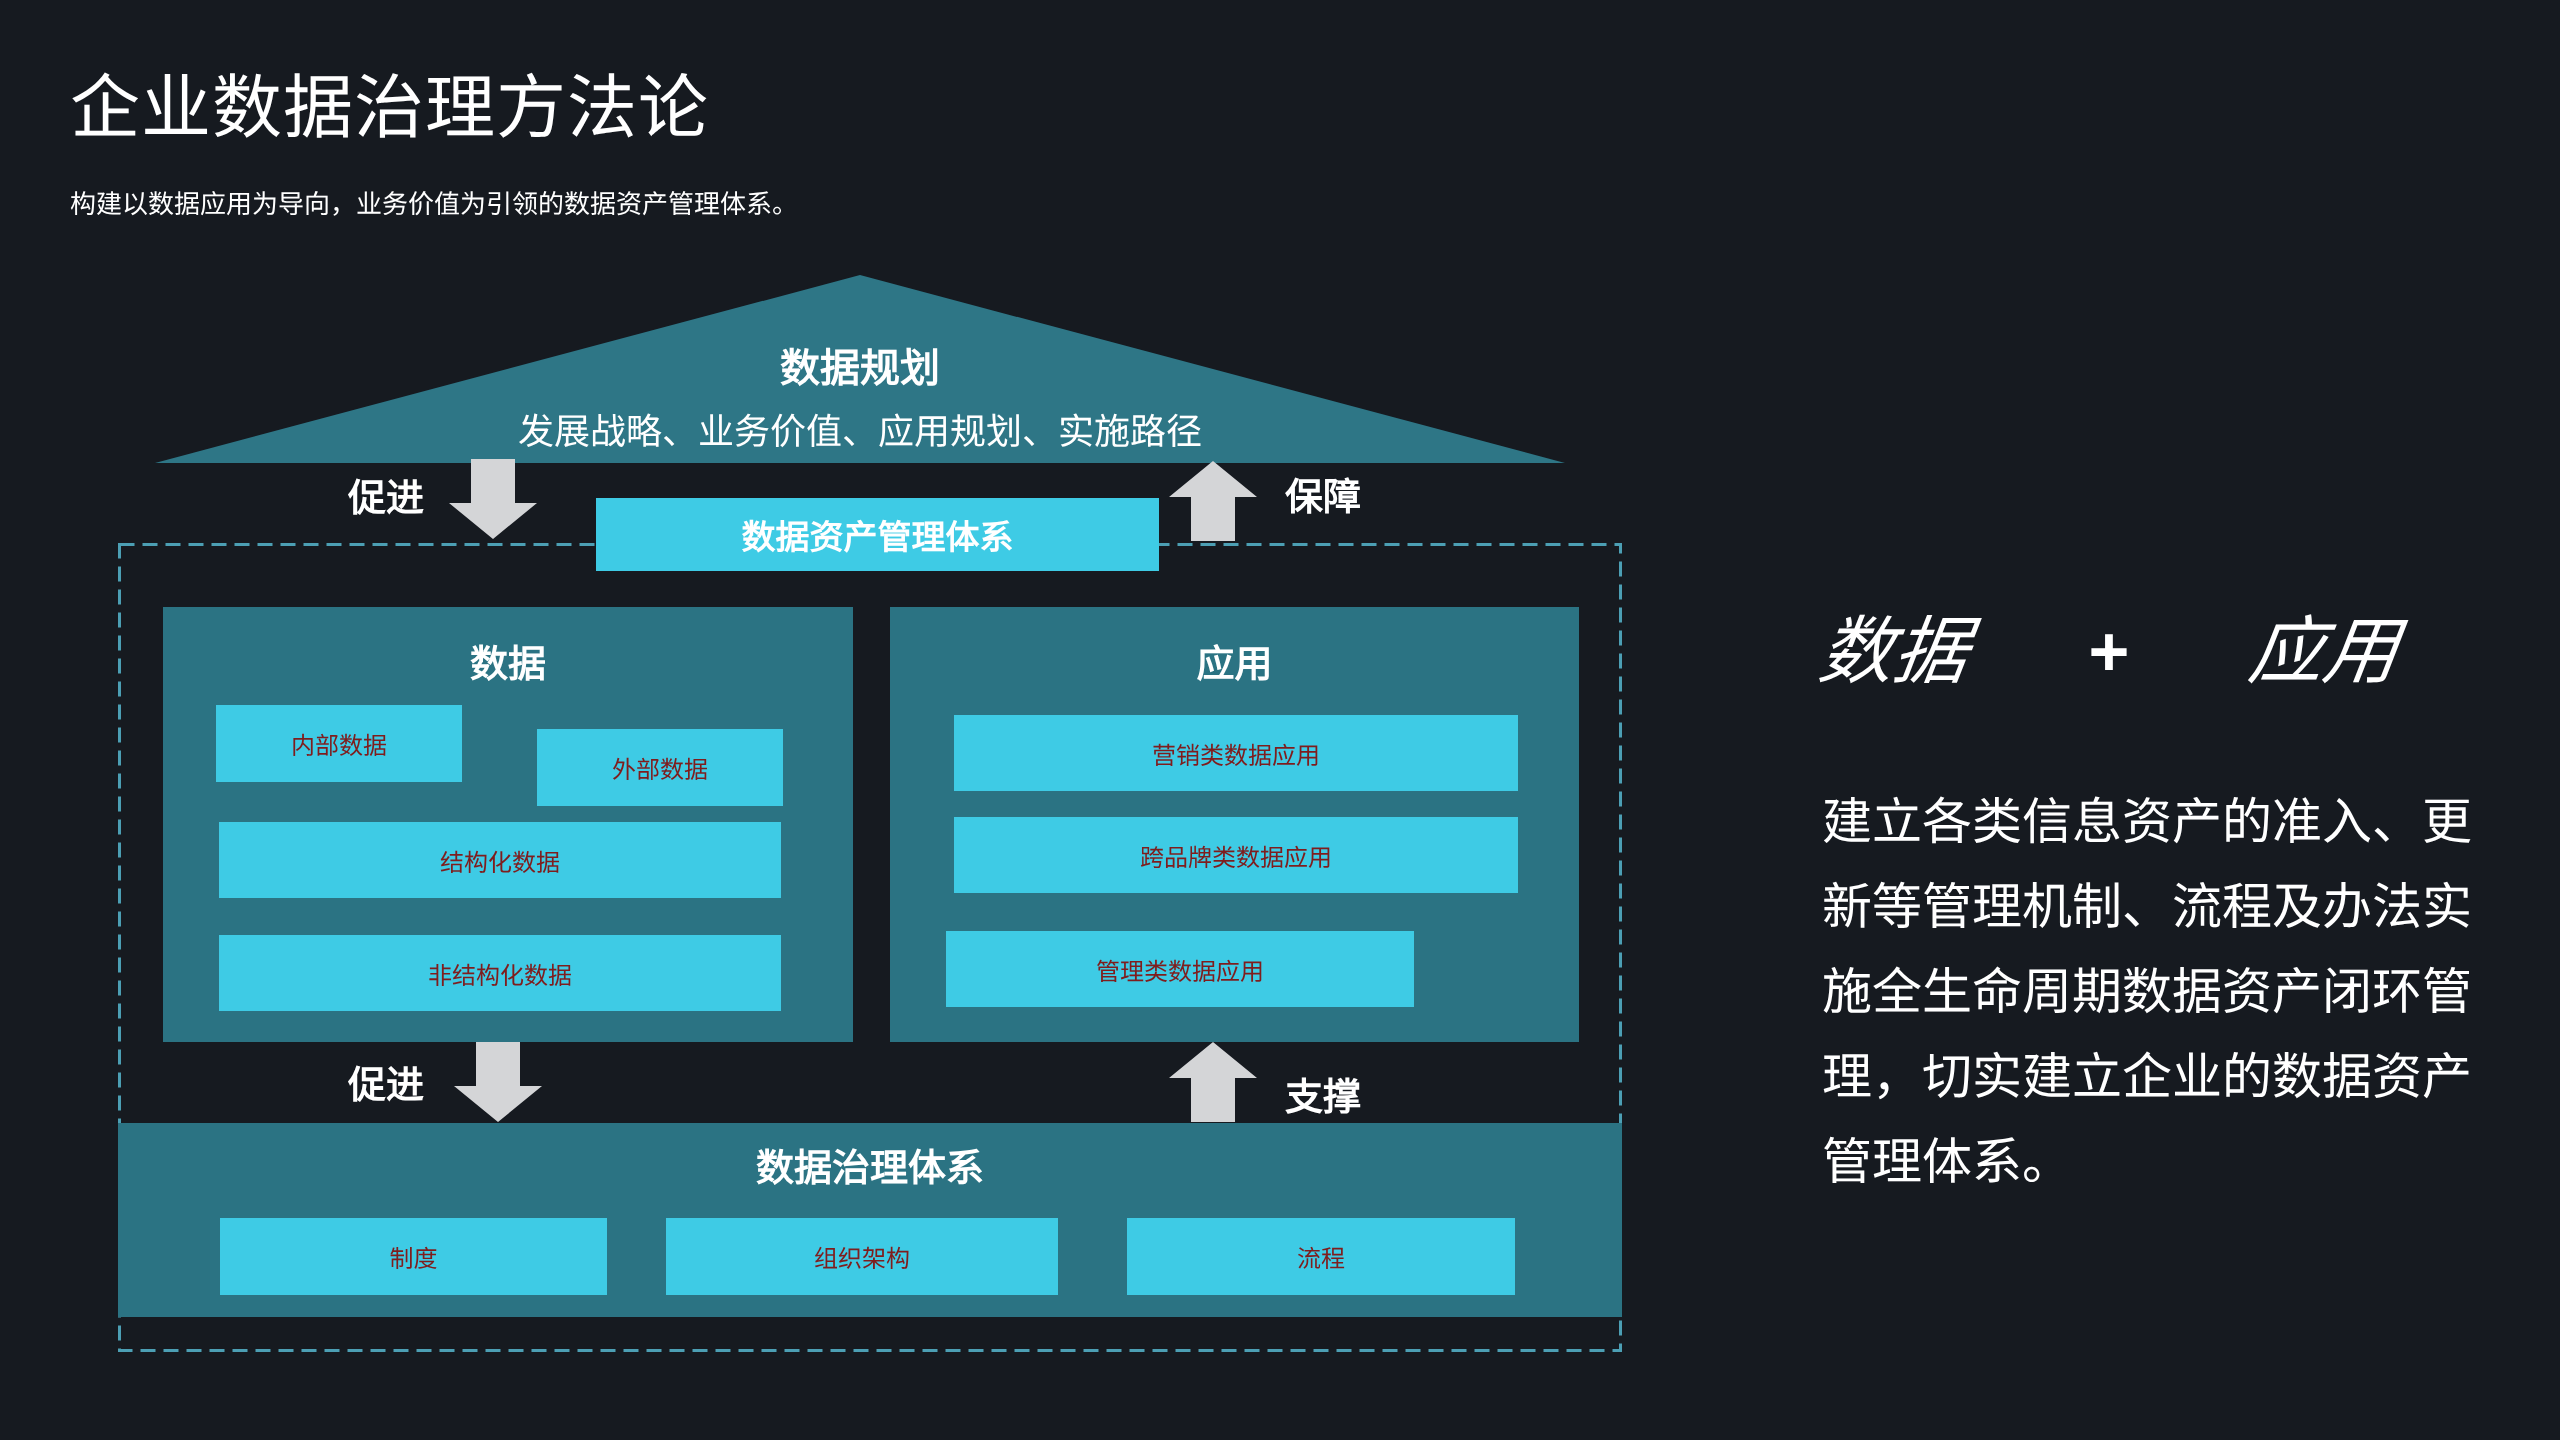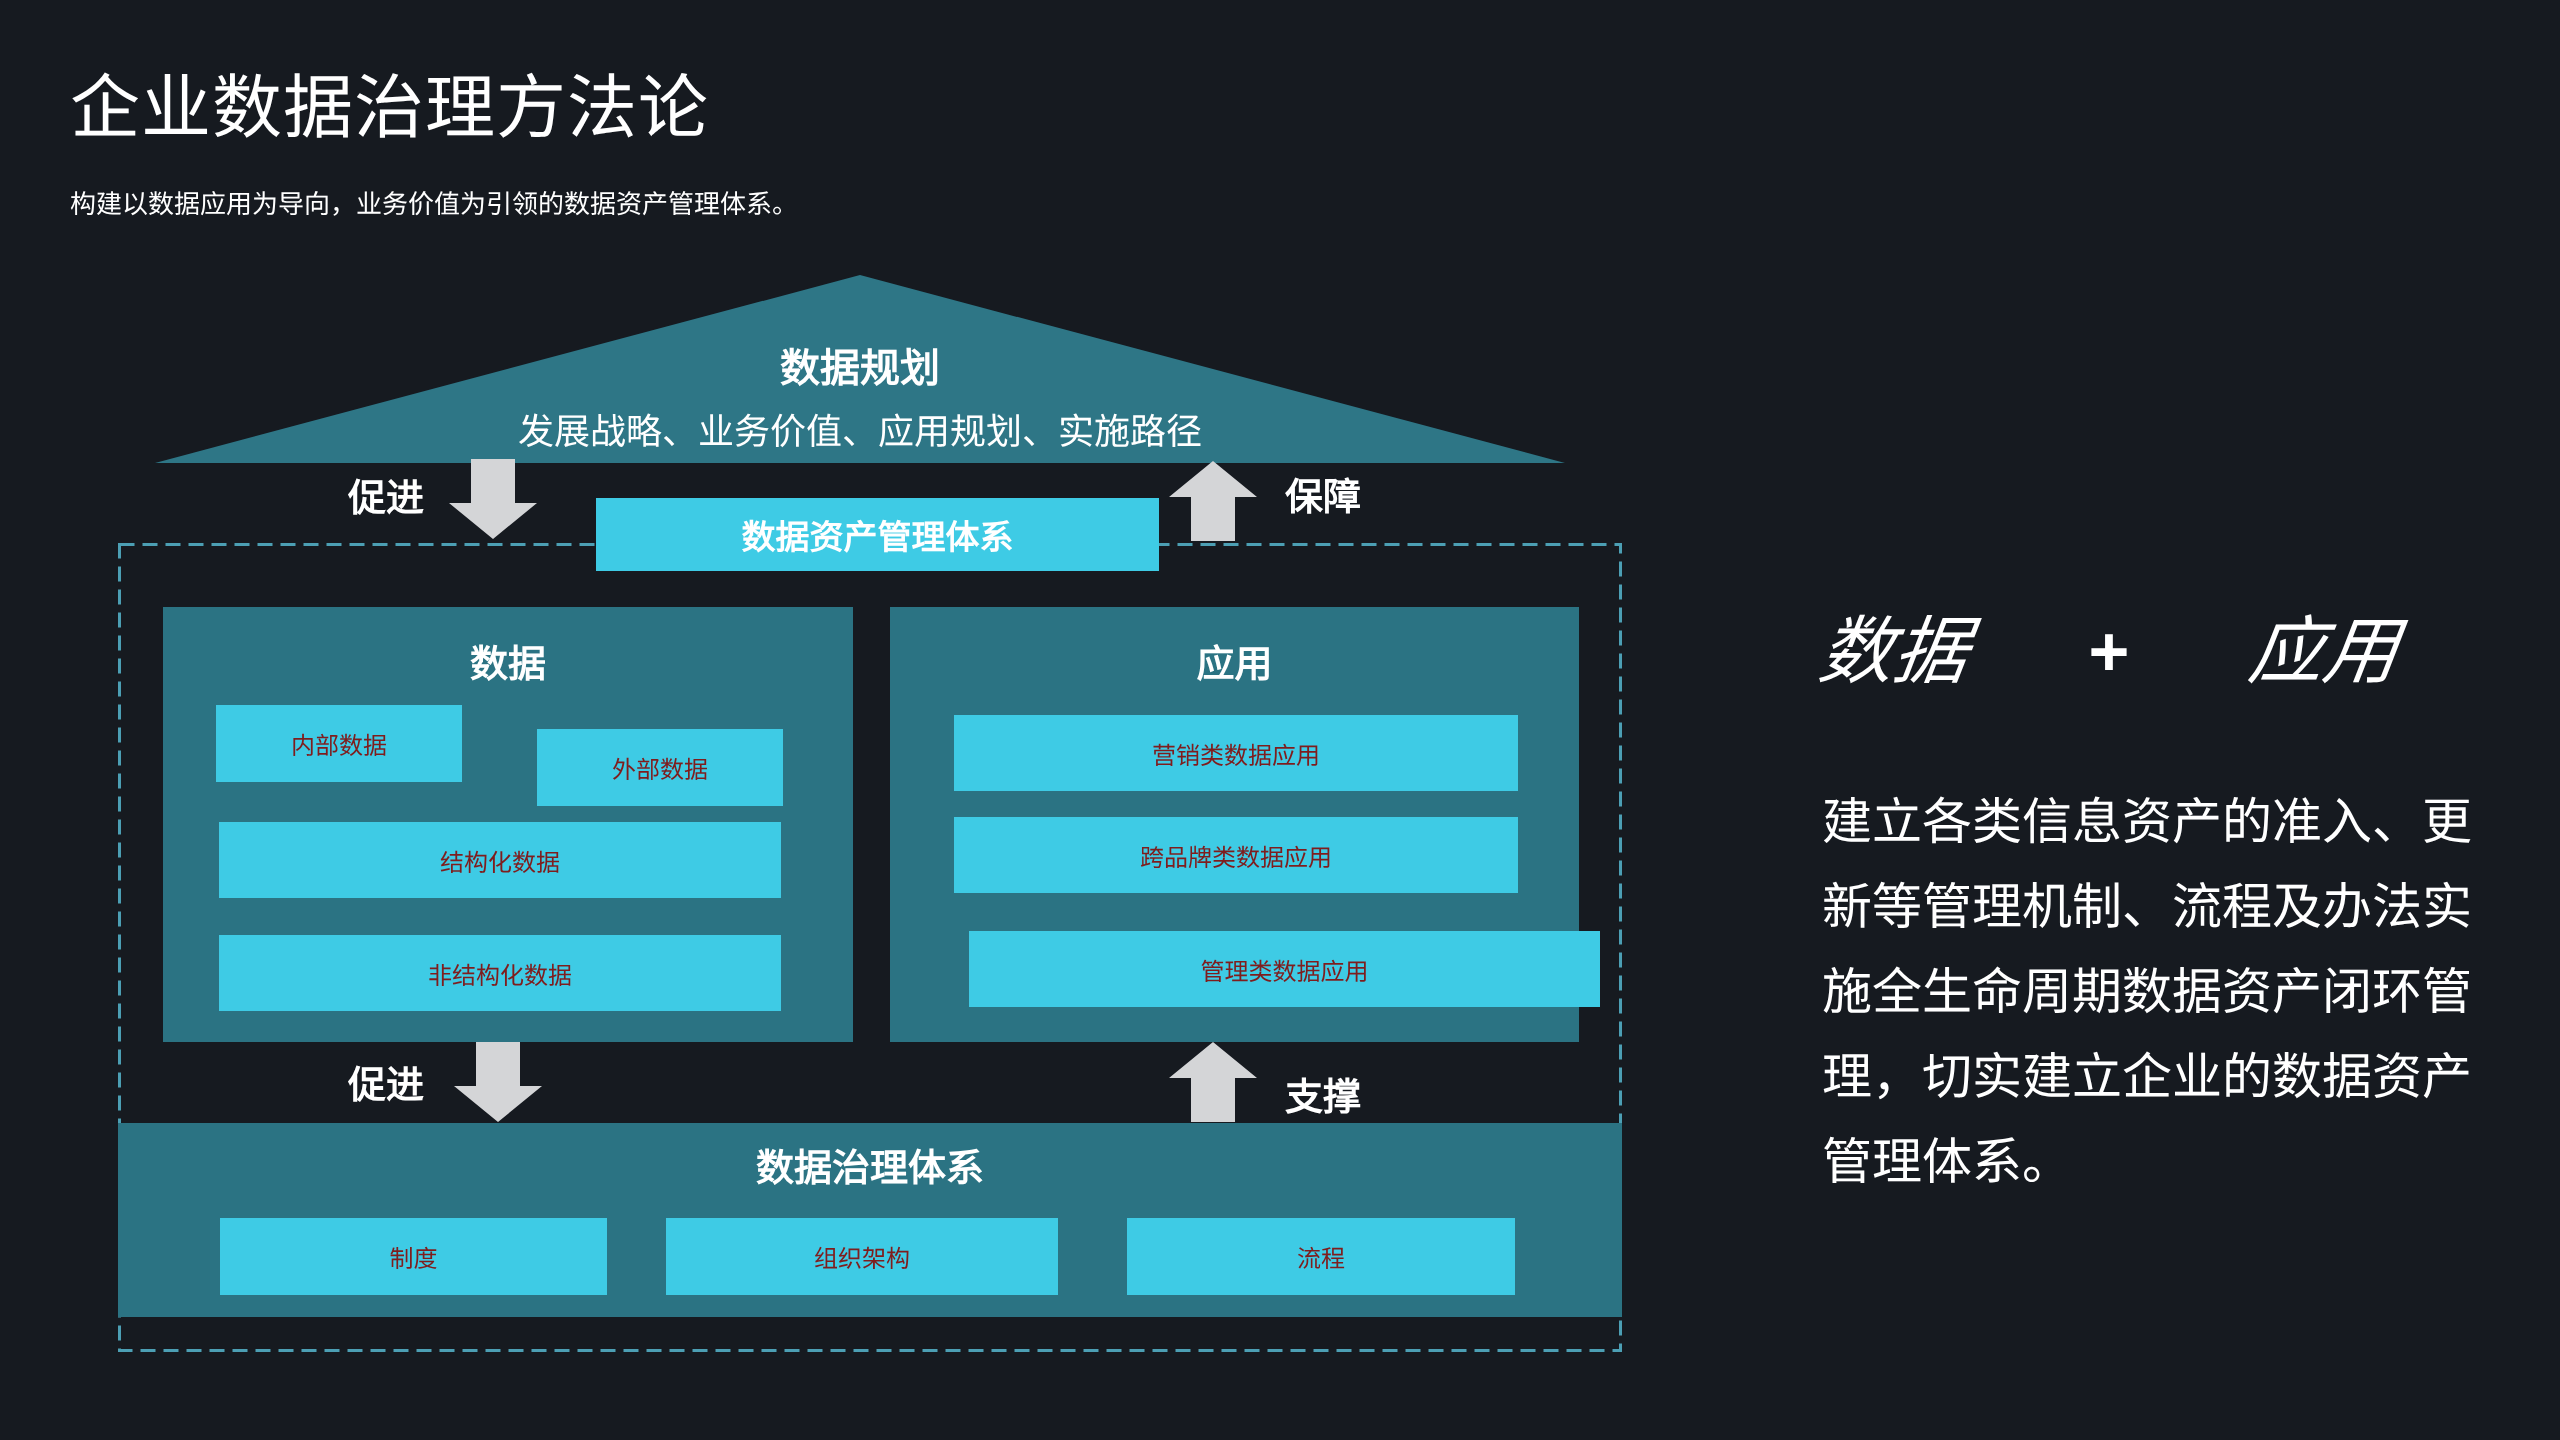--- a/index.html
+++ b/index.html
@@ -76,21 +76,21 @@
     <div class="abs cyan-box center" style="left:53px;top:98px;width:246px;height:77px;">内部数据</div>
     <div class="abs cyan-box center" style="left:374px;top:98px;width:246px;height:77px;margin-top:24px;">外部数据</div>
     <div class="abs cyan-box center" style="left:56px;top:215px;width:562px;height:76px;">结构化数据</div>
     <div class="abs cyan-box center" style="left:56px;top:328px;width:562px;height:76px;">非结构化数据</div>
   </div>
 
   <div class="abs teal-panel app-panel">
     <div class="abs panel-title">应用</div>
     <div class="abs cyan-box center" style="left:64px;top:96px;width:564px;height:76px;margin-top:12px;">营销类数据应用</div>
     <div class="abs cyan-box center" style="left:64px;top:210px;width:564px;height:76px;">跨品牌类数据应用</div>
-    <div class="abs cyan-box center" style="left:79px;top:324px;width:631px;height:76px;">管理类数据应用</div>
+    <div class="abs cyan-box center" style="left:56px;top:324px;width:468px;height:76px;">管理类数据应用</div>
   </div>
 
   <div class="abs flow-label" style="left:348px;top:1066px;">促进</div>
   <svg class="abs arrow" style="left:454px;top:1042px;" width="88" height="80" viewBox="0 0 88 80">
     <polygon points="22,0 66,0 66,44 88,44 44,80 0,44 22,44"></polygon>
   </svg>
   <svg class="abs arrow" style="left:1169px;top:1042px;" width="88" height="80" viewBox="0 0 88 80">
     <polygon points="44,0 88,36 66,36 66,80 22,80 22,36 0,36"></polygon>
   </svg>
   <div class="abs flow-label" style="left:1285px;top:1078px;">支撑</div>

